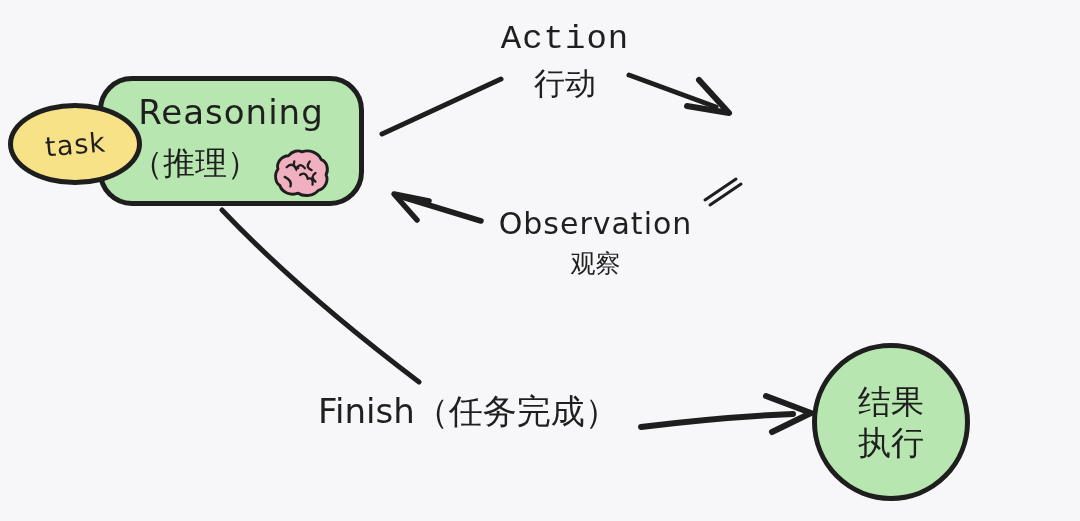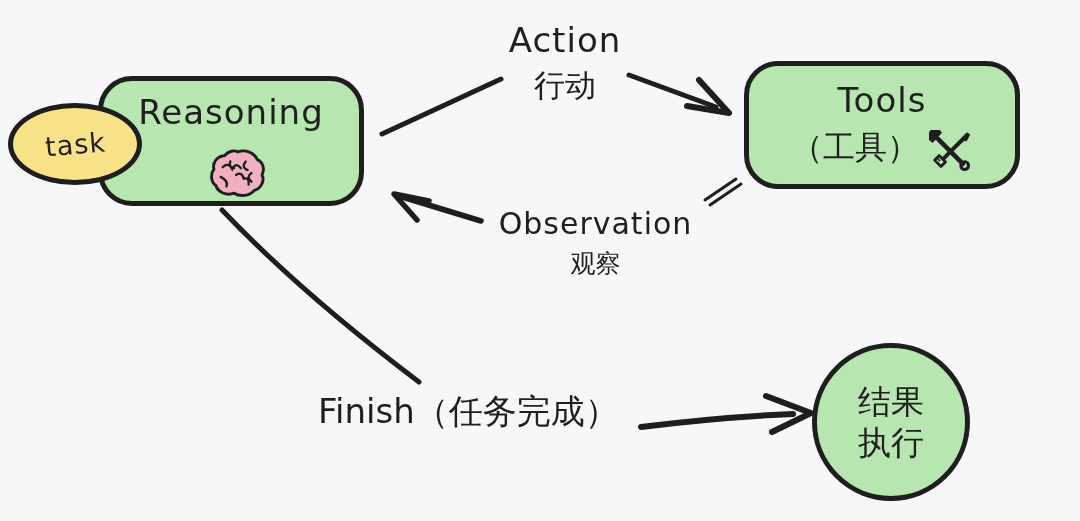--- a/index.html
+++ b/index.html
@@ -51,21 +51,21 @@
   }
   .task-ellipse .task-text { transform: rotate(-5deg); }
   .result-circle {
     left: 812px; top: 343px; width: 158px; height: 158px;
     border-radius: 50%;
     font-size: 33px;
     line-height: 1.25;
   }
   .edge-label { position: absolute; text-align: center; }
   .action-label { left: 455px; top: 20px; width: 220px; }
-  .action-en { font-size: 34px; letter-spacing: 1px; }
+  .action-en { font-size: 34px; letter-spacing: 1px; font-family: Liberation Mono, monospace; }
   .action-zh { font-size: 31px; margin-top: 5px; text-align: center; }
   .observation-label { left: 468px; top: 206px; width: 255px; }
   .observation-en { font-size: 30px; letter-spacing: 1px; }
   .observation-zh { font-size: 25px; margin-top: 6px; }
   .finish-label { left: 318px; top: 389px; font-size: 34px; white-space: nowrap; }
   .brain-svg { margin-left: 14px; transform: translateY(9px); }
   .tools-svg { margin-left: 10px; transform: translateY(3px); }
 </style>
 </head>
 <body>
@@ -84,50 +84,35 @@
     <path d="M 429 201 L 394 194 L 417 220" stroke-width="5.5"></path>
 
     <path d="M 222 210 Q 300 292 419 382" stroke-width="5"></path>
     <path d="M 641 427 C 690 421 745 416 793 414" stroke-width="6"></path>
     <path d="M 766 396 L 811 413 L 772 432" stroke-width="6"></path>
   </svg>
 
   <div class="node rounded-rect reasoning-box">
     <div class="node-title">Reasoning</div>
     <div class="node-subline">
+      <span>（推理）</span>
       <svg class="brain-svg" width="58" height="50" viewBox="0 0 60 52">
         <path d="M30 4 C38 1 47 5 50 12 C56 14 58 22 55 28 C58 34 54 42 47 44
                  C42 50 32 51 26 47 C18 50 9 46 7 39 C2 36 1 27 5 22
                  C3 15 9 8 16 8 C20 3 26 2 30 4 Z" fill="#f0b0c0" stroke="#1e1e1e" stroke-width="3" stroke-linejoin="round"></path>
         <path d="M14 20 q6 -6 10 2 q4 -8 9 -1 M12 30 q8 4 6 10 M28 28 q6 -4 8 4 q6 -2 5 6
                  M38 14 q-5 6 2 9 M44 26 q-6 4 0 9 M22 14 q-2 6 4 7" fill="none" stroke="#1e1e1e" stroke-width="2.4" stroke-linecap="round"></path>
       </svg>
     </div>
   </div>
 
   <div class="node task-ellipse">
     <span class="task-text">task</span>
   </div>
 
-  <div class="node rounded-rect tools-box">
-    <div class="node-title">Tools</div>
-    <div class="node-subline">
-      <span>（工具）</span>
-      <svg class="tools-svg" width="44" height="42" viewBox="0 0 48 46">
-
-        <path d="M14 3 A8 8 0 1 0 4 14 L9 9 Z" fill="#1e1e1e"></path>
-        <path d="M10 10 L37 37" stroke="#1e1e1e" stroke-width="5" stroke-linecap="round"></path>
-        <circle cx="39" cy="39" r="4.2" fill="none" stroke="#1e1e1e" stroke-width="3.4"></circle>
-
-        <path d="M6 33 L13 40 L18 35 L11 28 Z" fill="none" stroke="#1e1e1e" stroke-width="3" stroke-linejoin="round"></path>
-        <path d="M9 31 L12 34 M12 29 L15 32" stroke="#1e1e1e" stroke-width="1.8"></path>
-        <path d="M16 31 L38 9 L43 4 L40 10" stroke="#1e1e1e" stroke-width="4.4" stroke-linecap="round"></path>
-      </svg>
-    </div>
-  </div>
 
   <div class="node result-circle">
     <div>结果</div>
     <div>执行</div>
   </div>
 
   <div class="edge-label action-label">
     <div class="action-en">Action</div>
     <div class="action-zh">行动</div>
   </div>

